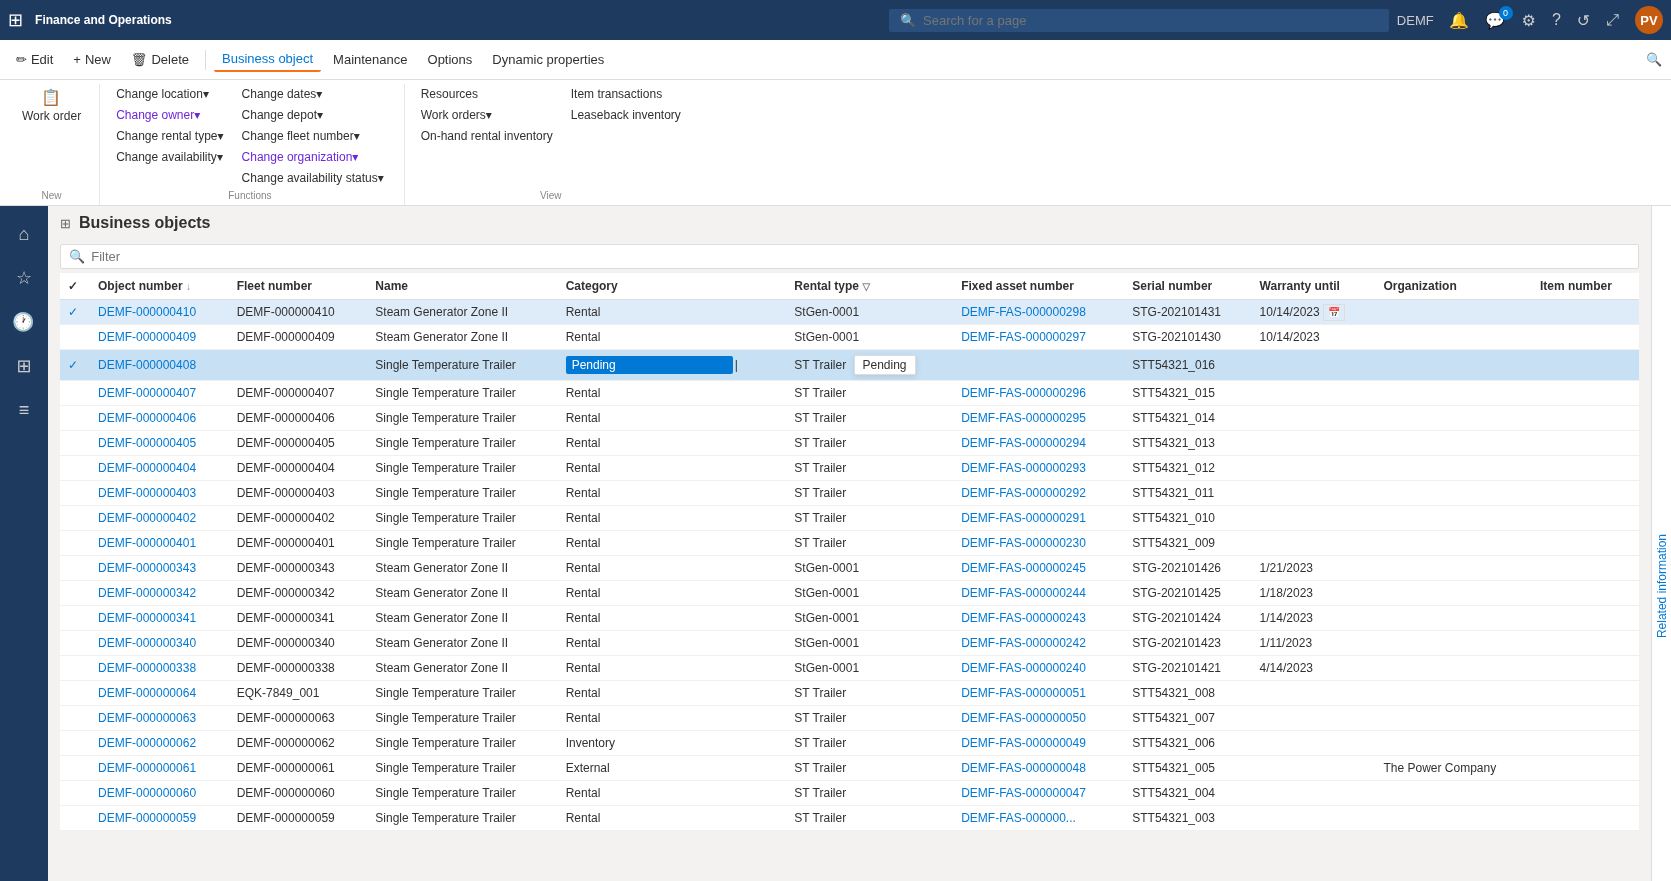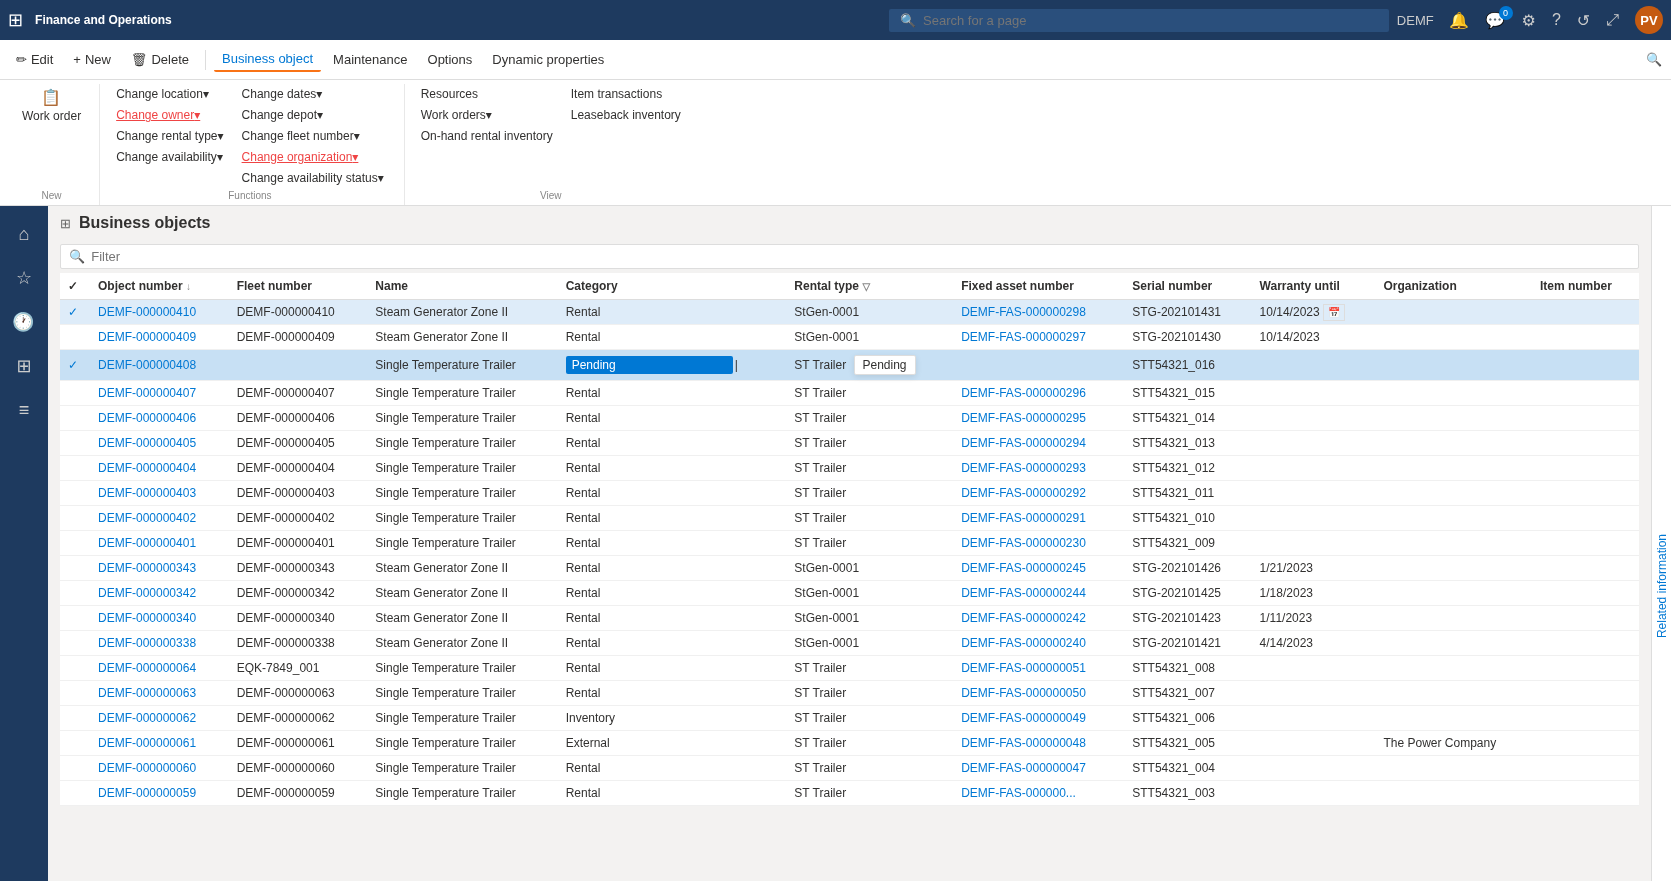--- a/index.html
+++ b/index.html
@@ -61,21 +61,21 @@
     .ribbon-btn {
       display: flex; flex-direction: column; align-items: center; justify-content: center;
       padding: 4px 6px; cursor: pointer; border-radius: 2px; gap: 2px;
       font-size: 12px; color: #323130; white-space: nowrap; min-width: 40px;
     }
     .ribbon-btn .icon { font-size: 16px; }
     .ribbon-btn-small {
       display: flex; align-items: center; padding: 3px 8px;
       cursor: pointer; border-radius: 2px; font-size: 12px; color: #323130; white-space: nowrap;
     }
-    .ribbon-btn-small.disabled { color: #ef4444; cursor: default; text-decoration: underline; }
+    .ribbon-btn-small.disabled { color: #6d28d9; cursor: default; }
     .ribbon-group-cols { display: flex; flex-direction: column; gap: 1px; }
 
     
     .main-layout { display: flex; height: calc(881px - 120px); }
     .left-sidebar {
       width: 48px; background: #1e3a5f; display: flex; flex-direction: column;
       align-items: center; padding-top: 8px; gap: 4px;
     }
     .left-sidebar .side-icon {
       width: 40px; height: 40px; display: flex; align-items: center; justify-content: center;
@@ -481,20 +481,33 @@
               <td>Rental</td>
               <td>StGen-0001</td>
               <td class="link">DEMF-FAS-000000244</td>
               <td>STG-202101425</td>
               <td>1/18/2023</td>
               <td></td>
               <td></td>
             </tr>
             <tr>
               <td class="check-col"></td>
+              <td class="link">DEMF-000000341</td>
+              <td>DEMF-000000341</td>
+              <td>Steam Generator Zone II</td>
+              <td>Rental</td>
+              <td>StGen-0001</td>
+              <td class="link">DEMF-FAS-000000243</td>
+              <td>STG-202101424</td>
+              <td>1/14/2023</td>
+              <td></td>
+              <td></td>
+            </tr>
+            <tr>
+              <td class="check-col"></td>
               <td class="link">DEMF-000000340</td>
               <td>DEMF-000000340</td>
               <td>Steam Generator Zone II</td>
               <td>Rental</td>
               <td>StGen-0001</td>
               <td class="link">DEMF-FAS-000000242</td>
               <td>STG-202101423</td>
               <td>1/11/2023</td>
               <td></td>
               <td></td>

